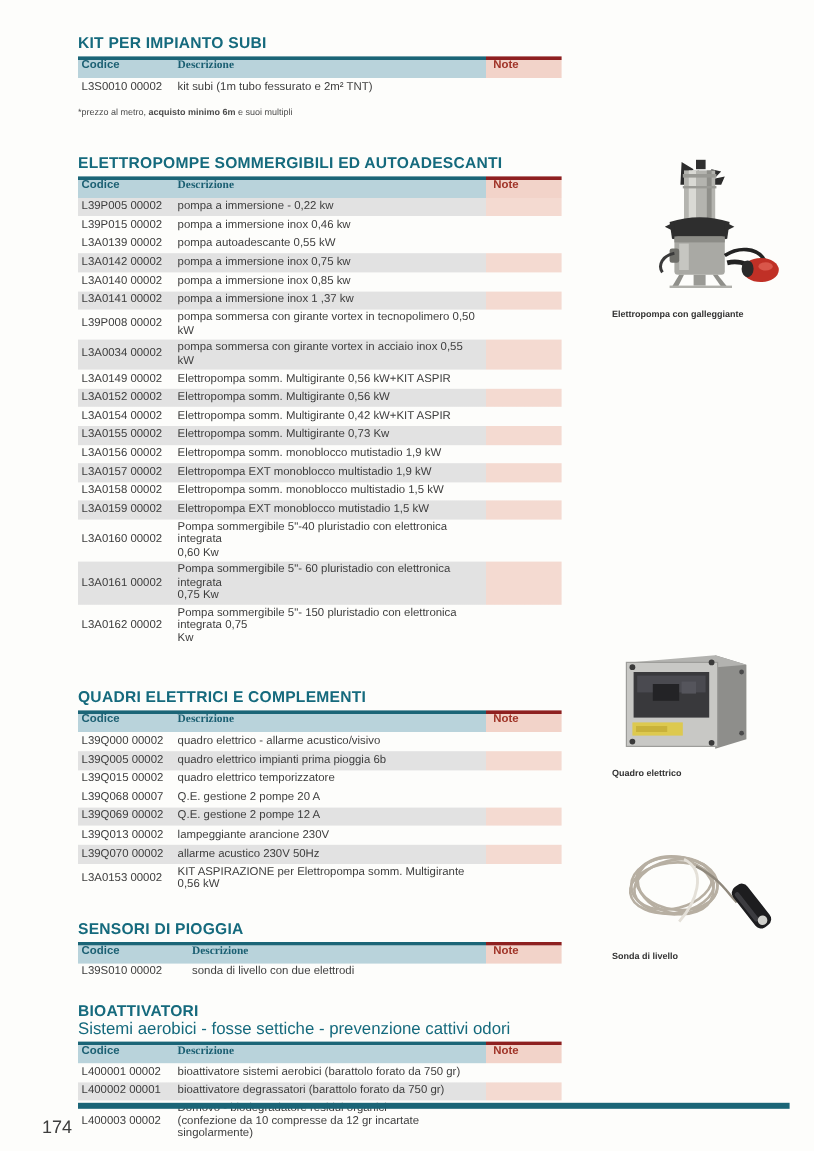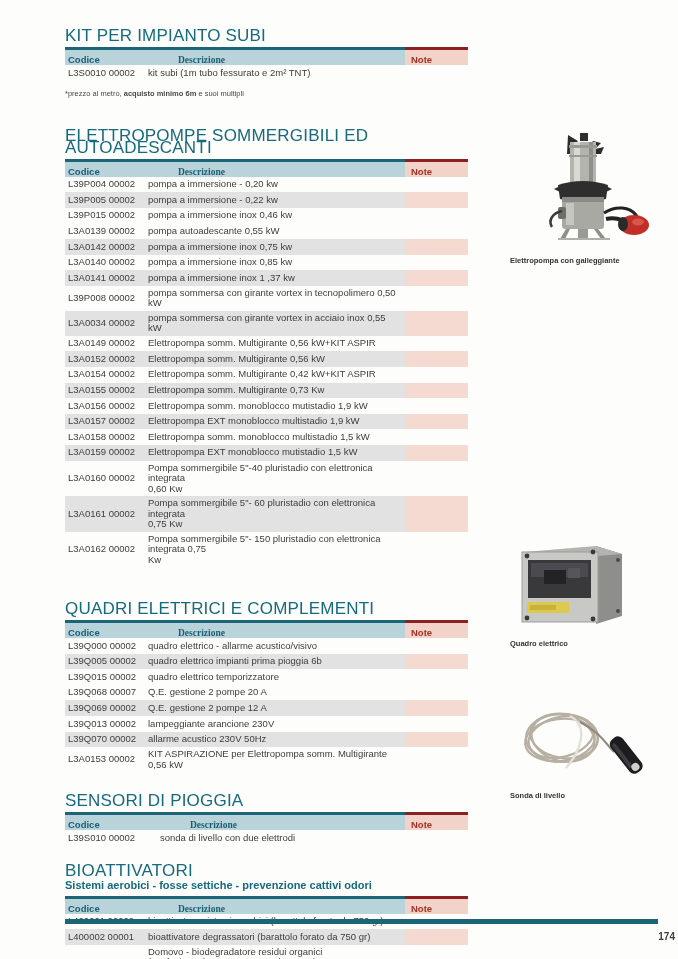--- a/index.html
+++ b/index.html
@@ -9,36 +9,35 @@
     -webkit-font-smoothing:antialiased;
   }
   .content{position:absolute;left:65px;top:30px;width:403px;}
   .section{margin-top:0;}
   .section + .section{margin-top:33px;}
   .section.s2{margin-top:32px;}
   .section.s3{margin-top:36px;}
   .section.s4{margin-top:23px;}
   .section.s5{margin-top:19px;}
   .section-title{
-    font-size:17px;font-weight:normal;color:#156a7d;
+    font-size:13px;font-weight:bold;color:#156a7d;
     letter-spacing:.2px;margin:0 0 5px 0;line-height:12px;
   }
   .section-subtitle{
-    font-size:11px;font-weight:bold;color:#156a7d;
+    font-size:14px;font-weight:normal;color:#156a7d;
     margin:-3px 0 5px 0;line-height:12px;
   }
   .ptable{width:403px;}
   .top-bar{
     height:3px;
     background:linear-gradient(to right,#1b6577 0,#1b6577 340px,#8e2020 340px,#8e2020 100%);
   }
   .thead{
-    display:flex;align-items:flex-end;min-height:15px;
+    display:flex;align-items:flex-start;min-height:15px;
     background:linear-gradient(to right,#b9d3db 0,#b9d3db 340px,#f2d3c9 340px,#f2d3c9 100%);
-    gap:30px;
   }
   .h-code,.h-desc,.h-note{font-size:9.5px;font-weight:bold;line-height:10px;}
   .h-code{width:80px;padding-left:3px;color:#1b5f72;}
   .h-desc{flex:1;color:#1b5f72;font-family:Liberation Serif, serif;}
   .h-note{width:57px;padding-left:6px;color:#a03428;}
   .t-row{display:flex;align-items:center;min-height:15.6px;}
   .t-row.alt{
     background:linear-gradient(to right,#e2e2e2 0,#e2e2e2 340px,#f4dad1 340px,#f4dad1 100%);
   }
   .c-code,.c-desc{font-size:9.5px;color:#3d3d3d;line-height:10.5px;padding-top:2px;padding-bottom:2px;}
@@ -49,22 +48,22 @@
   .footnote{margin-top:8px;font-size:7.5px;color:#4a4a4a;line-height:9px;}
   .footnote b{font-weight:bold;}
   .figures{position:absolute;left:494px;top:0;width:178px;}
   .figure{position:absolute;left:16px;width:178px;text-align:left;}
   .fig-1{top:133px;}
   .fig-2{top:540px;}
   .fig-3{top:702px;}
   .fig-caption{font-size:7.5px;font-weight:bold;color:#333;margin-top:7px;line-height:9px;}
   .footer-bar{position:absolute;left:65px;top:919px;width:593px;height:5px;background:#1b6577;}
   .page-number{
-    position:absolute;left:35px;top:931px;width:640px;text-align:right;
-    font-size:10px;color:#3d3d3d;font-weight:bold;
+    position:absolute;left:35px;top:931px;width:640px;text-align:left;
+    font-size:15px;color:#3d3d3d;
   }
 </style>
 </head>
 <body>
 
 <div class="content" id="sections-root">
   <div class="section s1">
     <div class="section-title">KIT PER IMPIANTO SUBI</div>
 
     <div class="ptable">
@@ -89,25 +88,20 @@
     <div class="section-title">ELETTROPOMPE SOMMERGIBILI ED AUTOADESCANTI</div>
 
     <div class="ptable">
       <div class="top-bar"></div>
       <div class="thead">
         <div class="h-code">Codice</div>
         <div class="h-desc">Descrizione</div>
         <div class="h-note">Note</div>
       </div>
       <div>
-  <div class="t-row">
-    <div class="c-code">L39P004 00002</div>
-    <div class="c-desc">pompa a immersione - 0,20 kw</div>
-    <div class="c-note"></div>
-  </div>
 
   <div class="t-row alt">
     <div class="c-code">L39P005 00002</div>
     <div class="c-desc">pompa a immersione - 0,22 kw</div>
     <div class="c-note"></div>
   </div>
 
   <div class="t-row">
     <div class="c-code">L39P015 00002</div>
     <div class="c-desc">pompa a immersione inox 0,46 kw</div>

